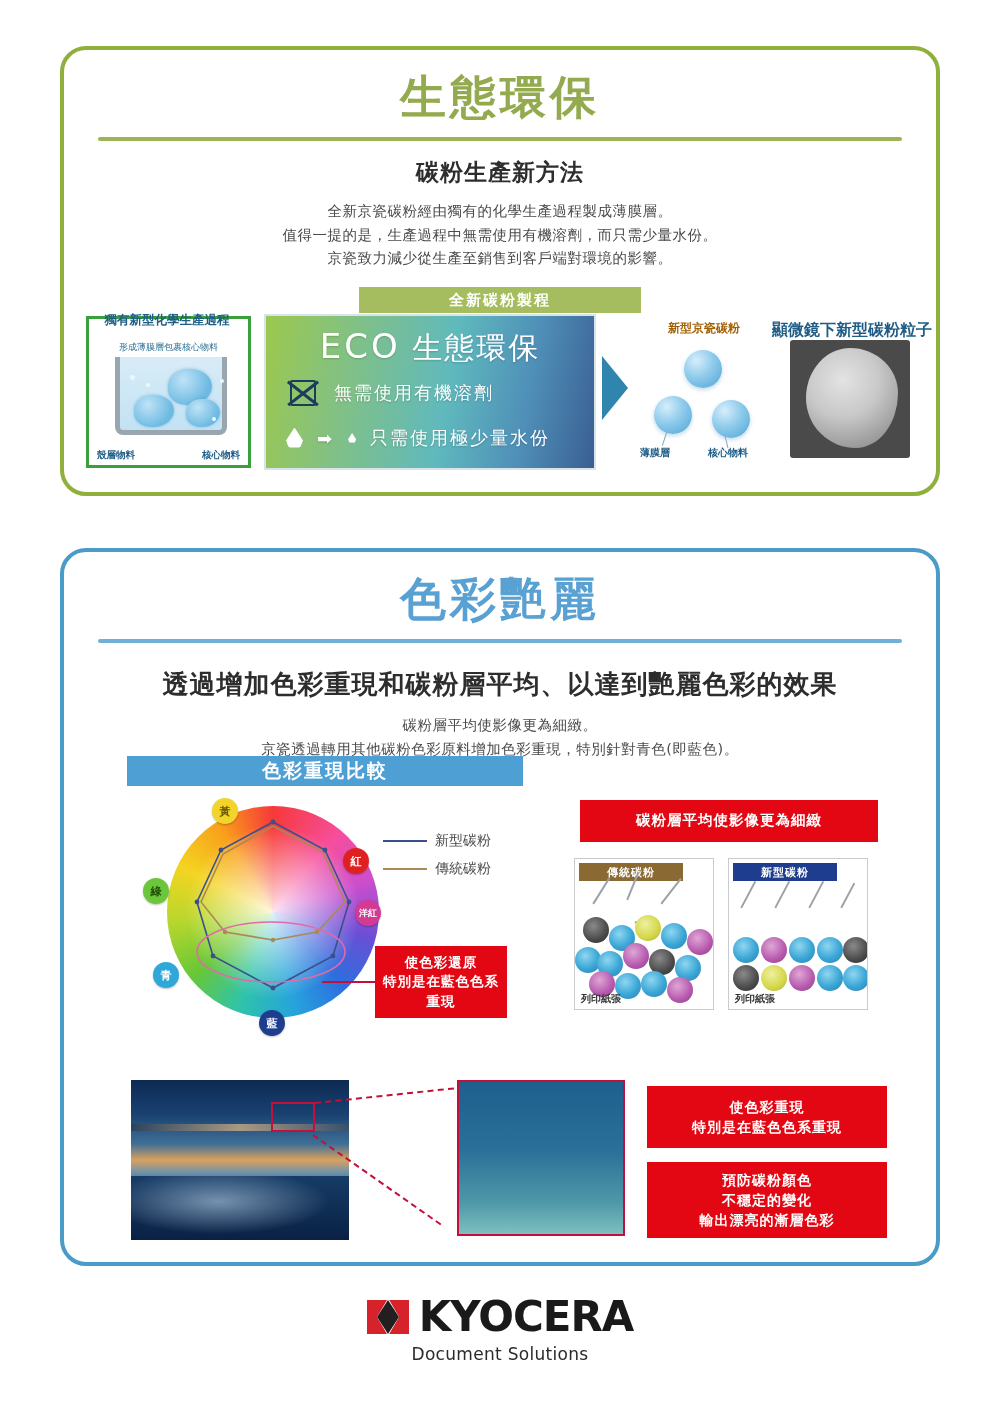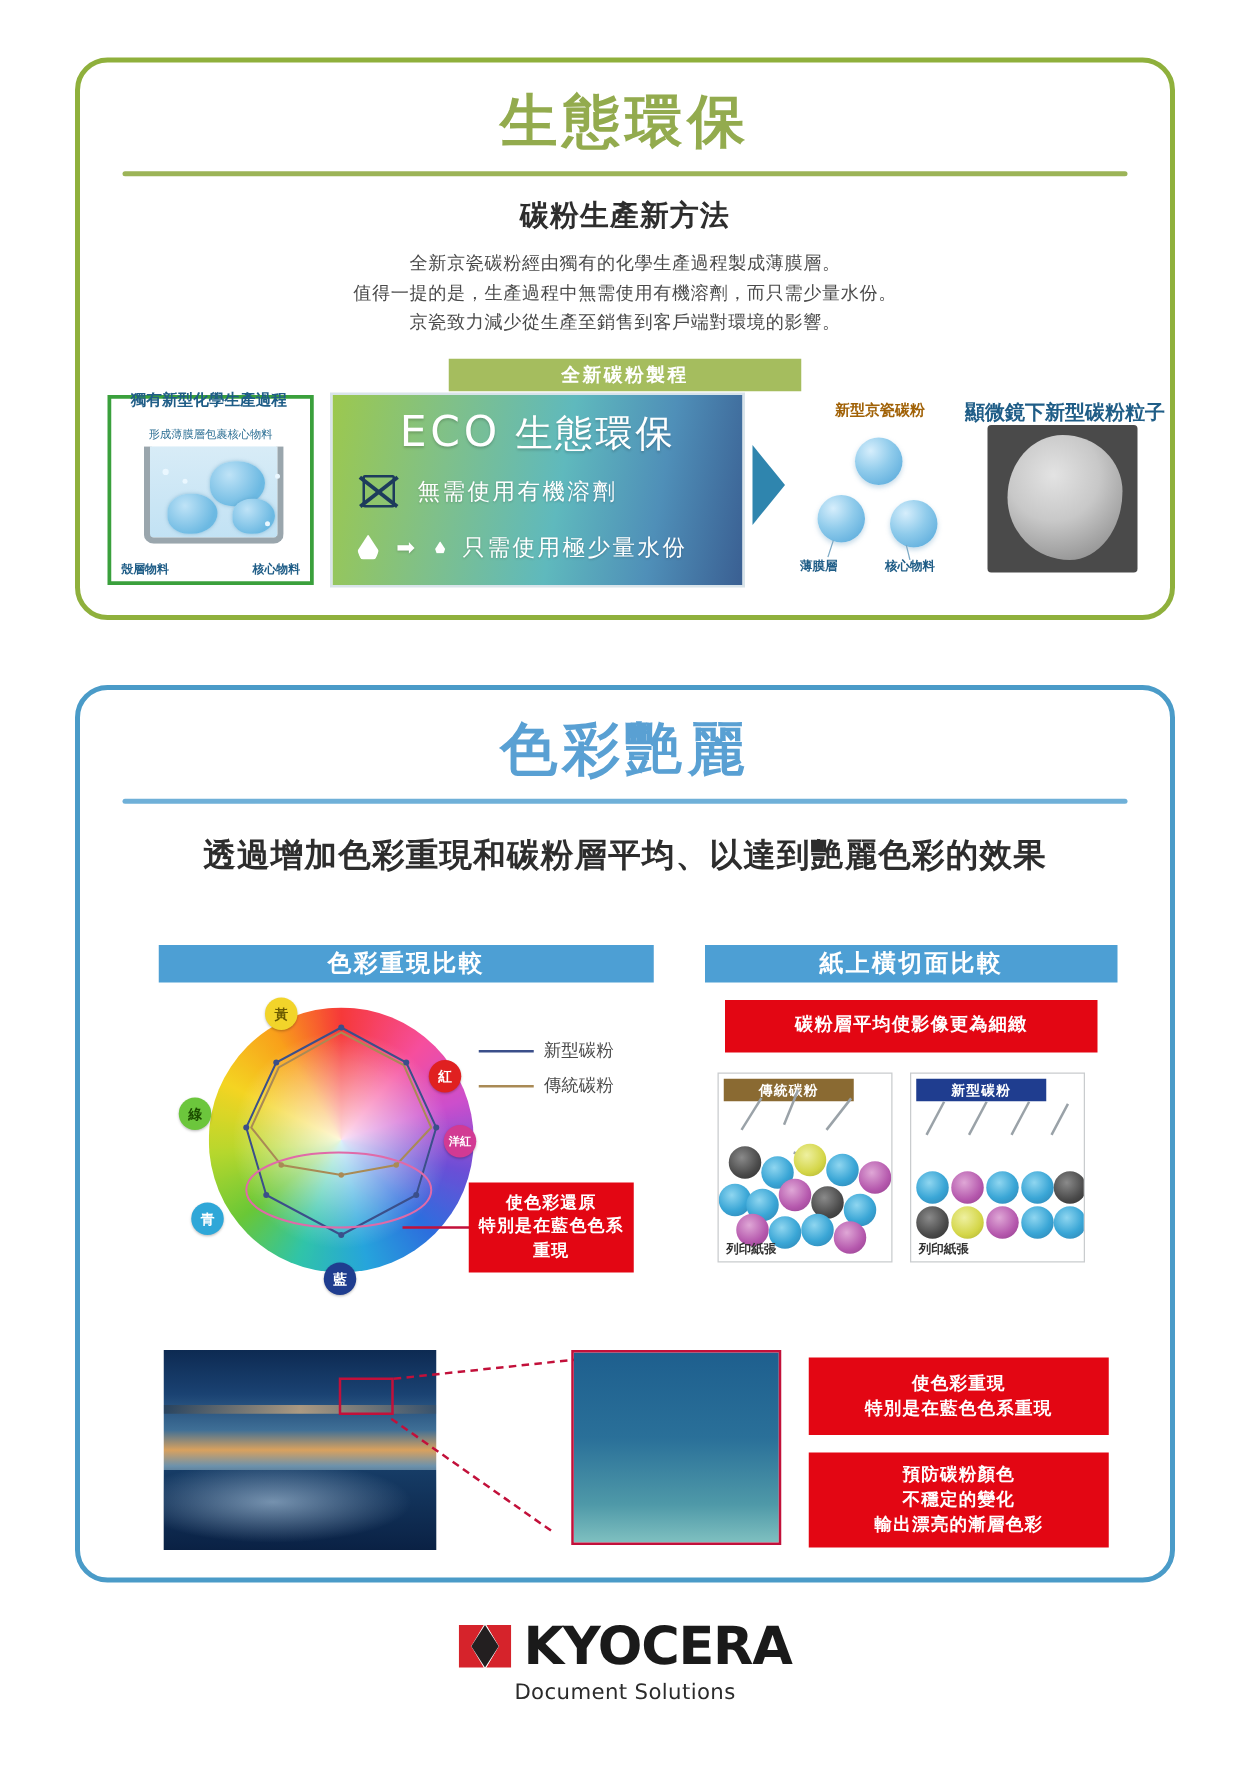--- a/index.html
+++ b/index.html
@@ -313,23 +313,26 @@
           <div class="micro-blob"></div>
         </div>
       </div>
     </div>
   </section>
 
   <section class="card" id="color-card">
     <h1 class="sec-title" id="color-title">色彩艷麗</h1>
     <div class="rule" id="color-rule"></div>
     <h2 class="sub-head">透過增加色彩重現和碳粉層平均、以達到艷麗色彩的效果</h2>
+    <div class="body-lines">
+      <div>碳粉層平均使影像更為細緻。</div>
+      <div>京瓷透過轉用其他碳粉色彩原料增加色彩重現，特別針對青色(即藍色)。</div>
+    </div>
 
     <div class="blue-bar" id="bar-left">色彩重現比較</div>
-    <div class="blue-bar" id="bar-right">紙上橫切面比較</div>
 
     <div id="wheel-panel">
       <div class="wheel"></div>
       <svg class="poly-svg" viewBox="0 0 212 212">
         <polygon points="106,16 158,44 182,96 166,150 106,182 46,150 30,96 54,44" fill="none" stroke="#3b4f8a" stroke-width="1.6"></polygon>
         <polygon points="106,20 156,46 178,96 150,126 106,134 58,126 34,96 56,48" fill="none" stroke="#a98a55" stroke-width="1.6"></polygon>
         <ellipse cx="104" cy="146" rx="74" ry="30" fill="none" stroke="#e06aa8" stroke-width="1.6"></ellipse>
         <circle cx="106" cy="16" r="2.4" fill="#3b4f8a"></circle>
         <circle cx="158" cy="44" r="2.4" fill="#3b4f8a"></circle>
         <circle cx="182" cy="96" r="2.4" fill="#3b4f8a"></circle>

